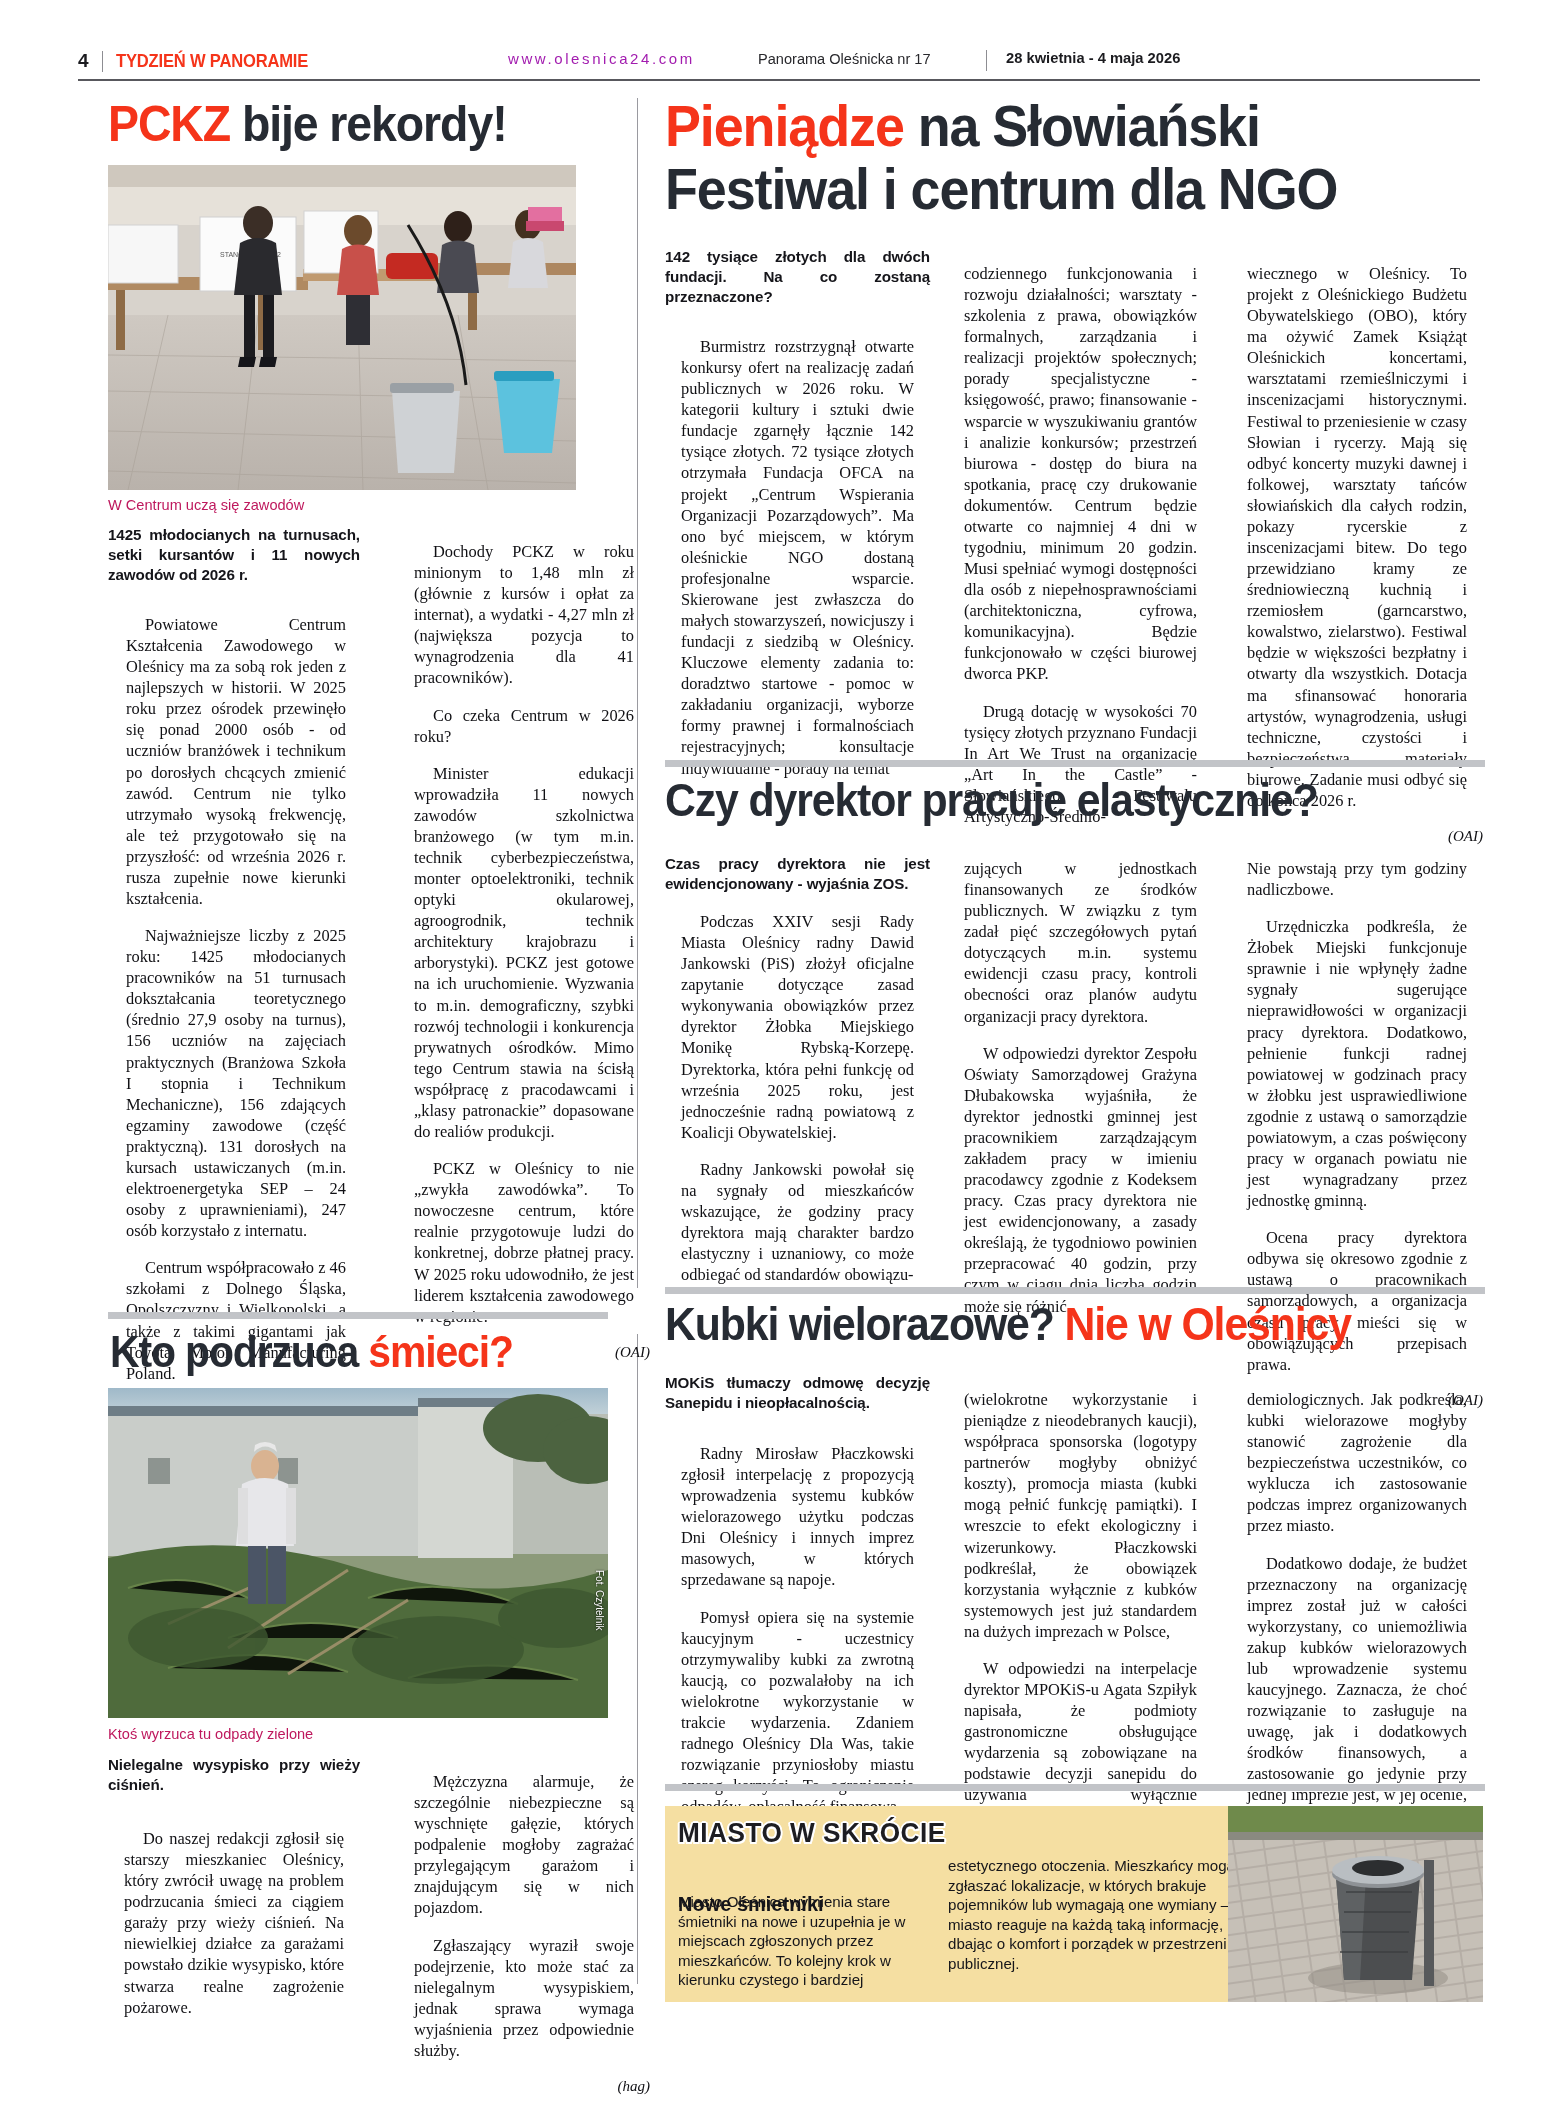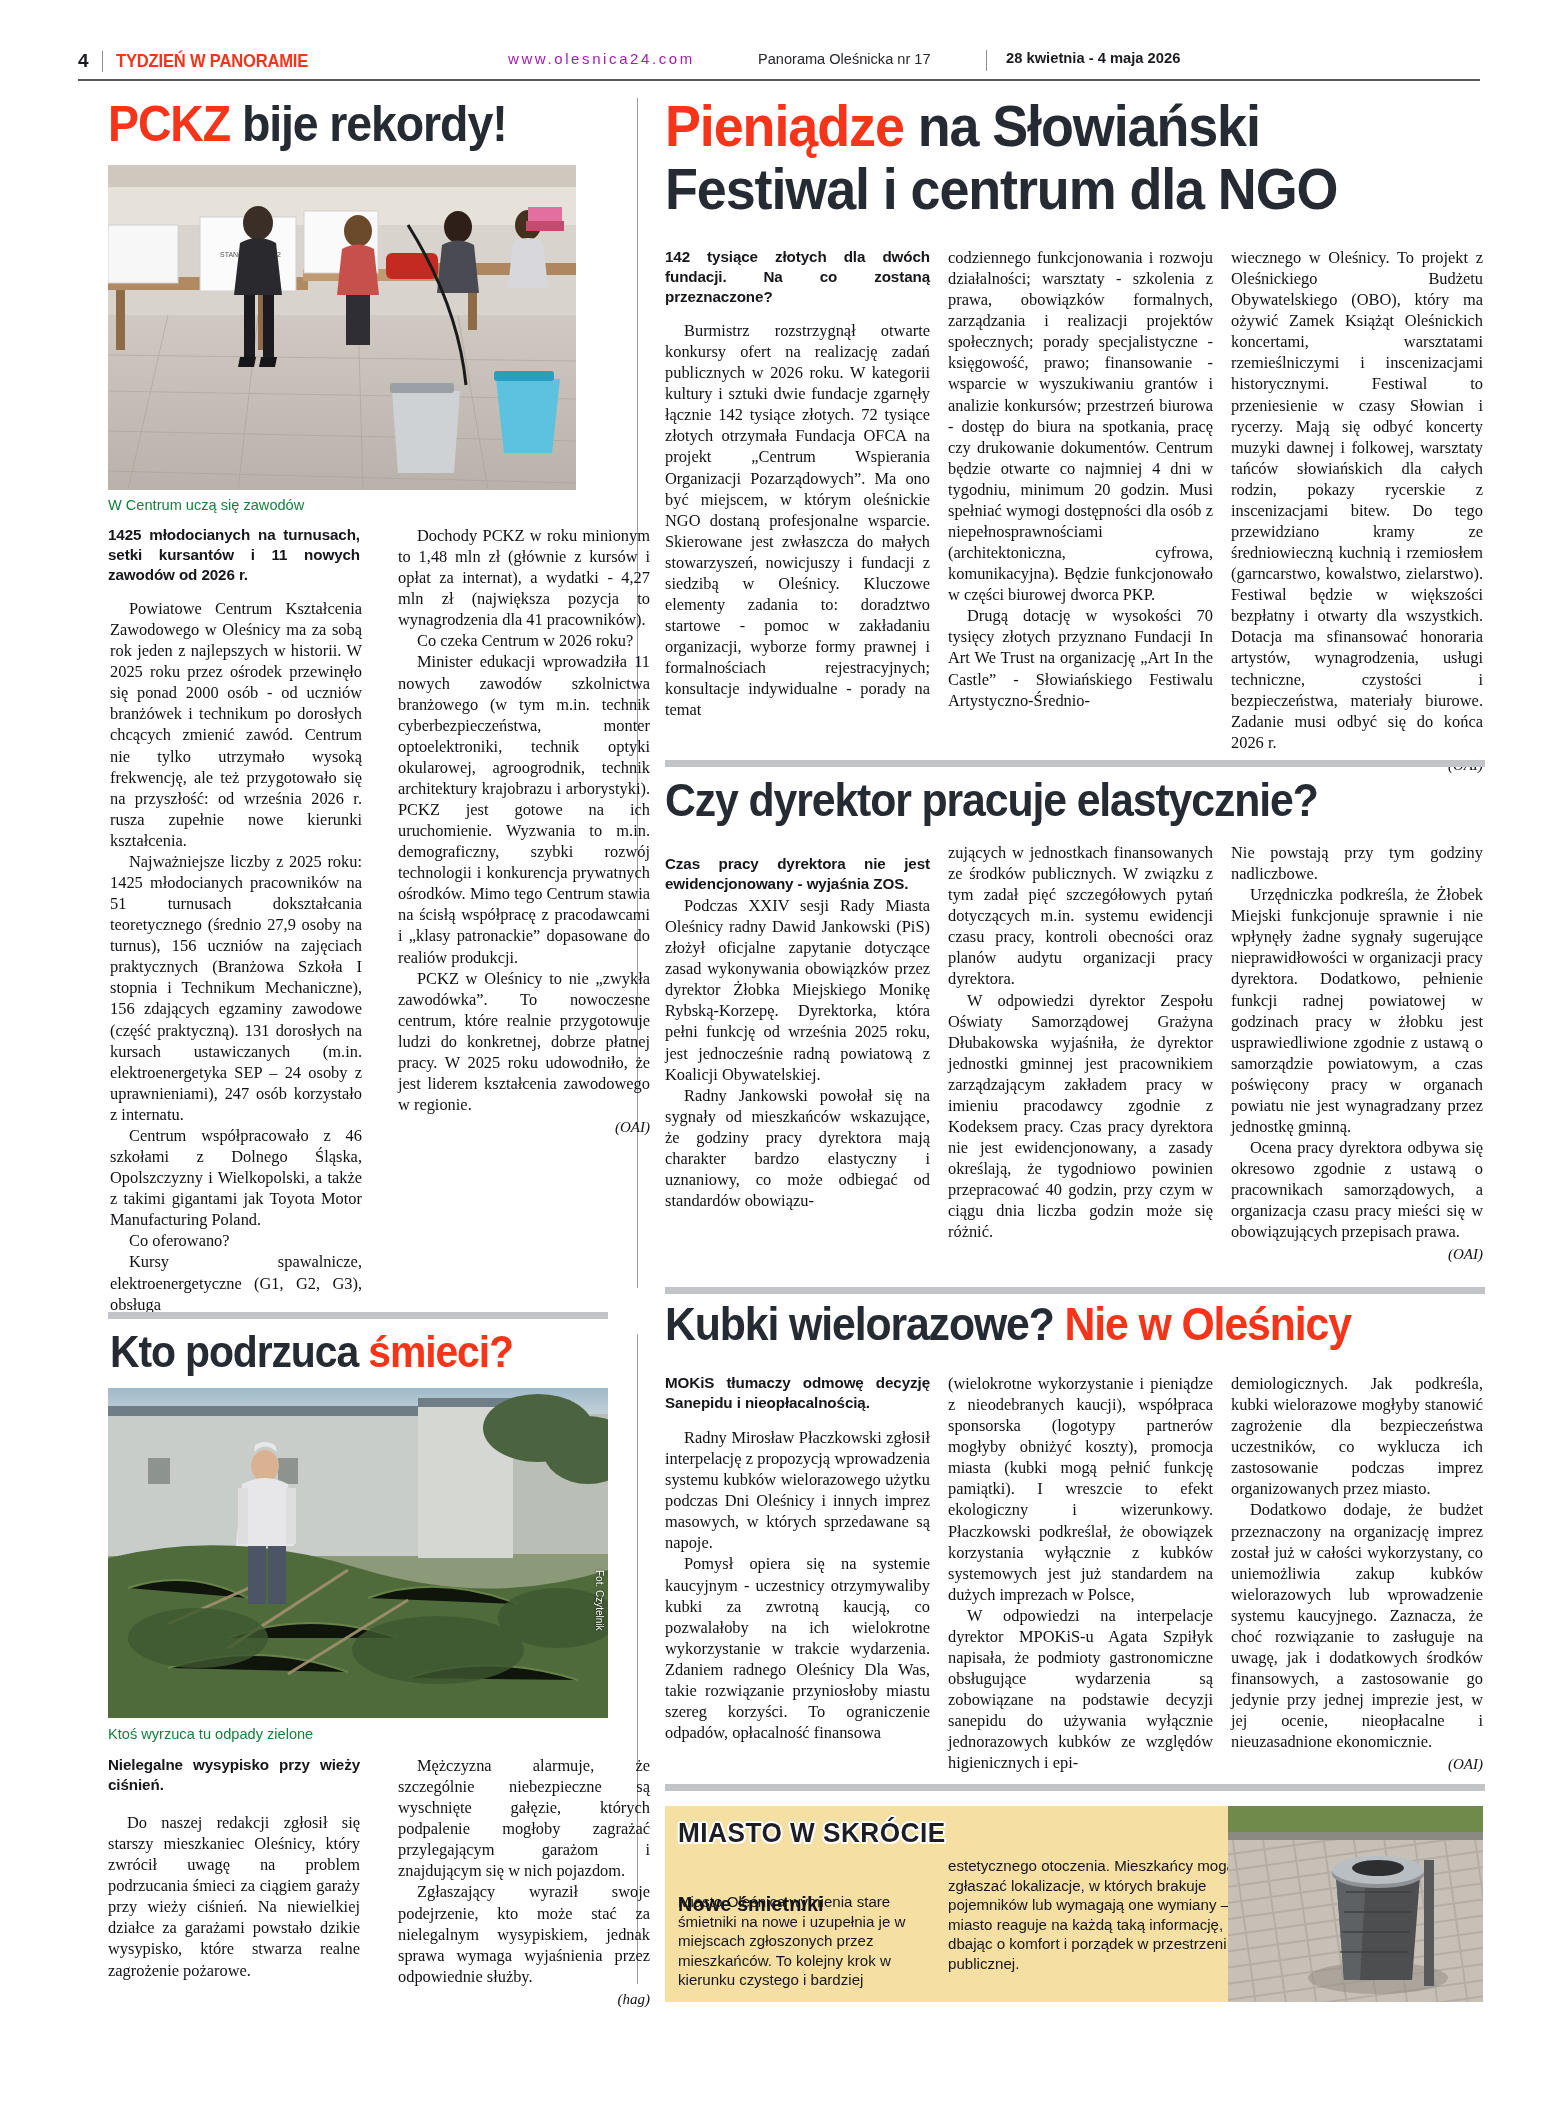--- a/index.html
+++ b/index.html
@@ -33,25 +33,25 @@
       line-height:0.98;letter-spacing:-1.2px;transform:scaleX(.93);transform-origin:left center;}
   .hl .red{color:#f5341a;}
 
   .sep-bar{position:absolute;height:7px;background:#c2c4c8;}
 
   
   .lead{font-family:"Liberation Sans",sans-serif;font-weight:bold;font-size:15.2px;
     line-height:1.32;color:#15151a;text-align:justify;letter-spacing:-.1px;}
   .body{font-family:"Liberation Serif",serif;font-size:16.4px;line-height:1.285;
     color:#101014;text-align:justify;hyphens:auto;-webkit-hyphens:auto;}
-  .body p{margin:0;text-indent:19px;}
+  .body p{margin:16px;text-indent:19px;}
   .body p.noind{text-indent:0;}
   .sig{font-family:"Liberation Serif",serif;font-style:italic;font-size:15px;
     text-align:right;color:#101014;margin-top:3px;}
-  .cap{font-family:"Liberation Sans",sans-serif;font-size:14.6px;color:#15803d;}
+  .cap{font-family:"Liberation Sans",sans-serif;font-size:14.6px;color:#be185d;}
 
   
   .photo{position:absolute;overflow:hidden;}
   .photo svg{display:block;width:100%;height:100%;}
   .credit{position:absolute;font-family:"Liberation Sans",sans-serif;font-size:10px;
     color:#ffffff;writing-mode:vertical-rl;text-shadow:0 0 2px #000;}
 
   
   .skrot{position:absolute;background:#f5dfa2;}
   .skrot-title{font-family:"Liberation Sans",sans-serif;font-weight:bold;font-size:27px;

